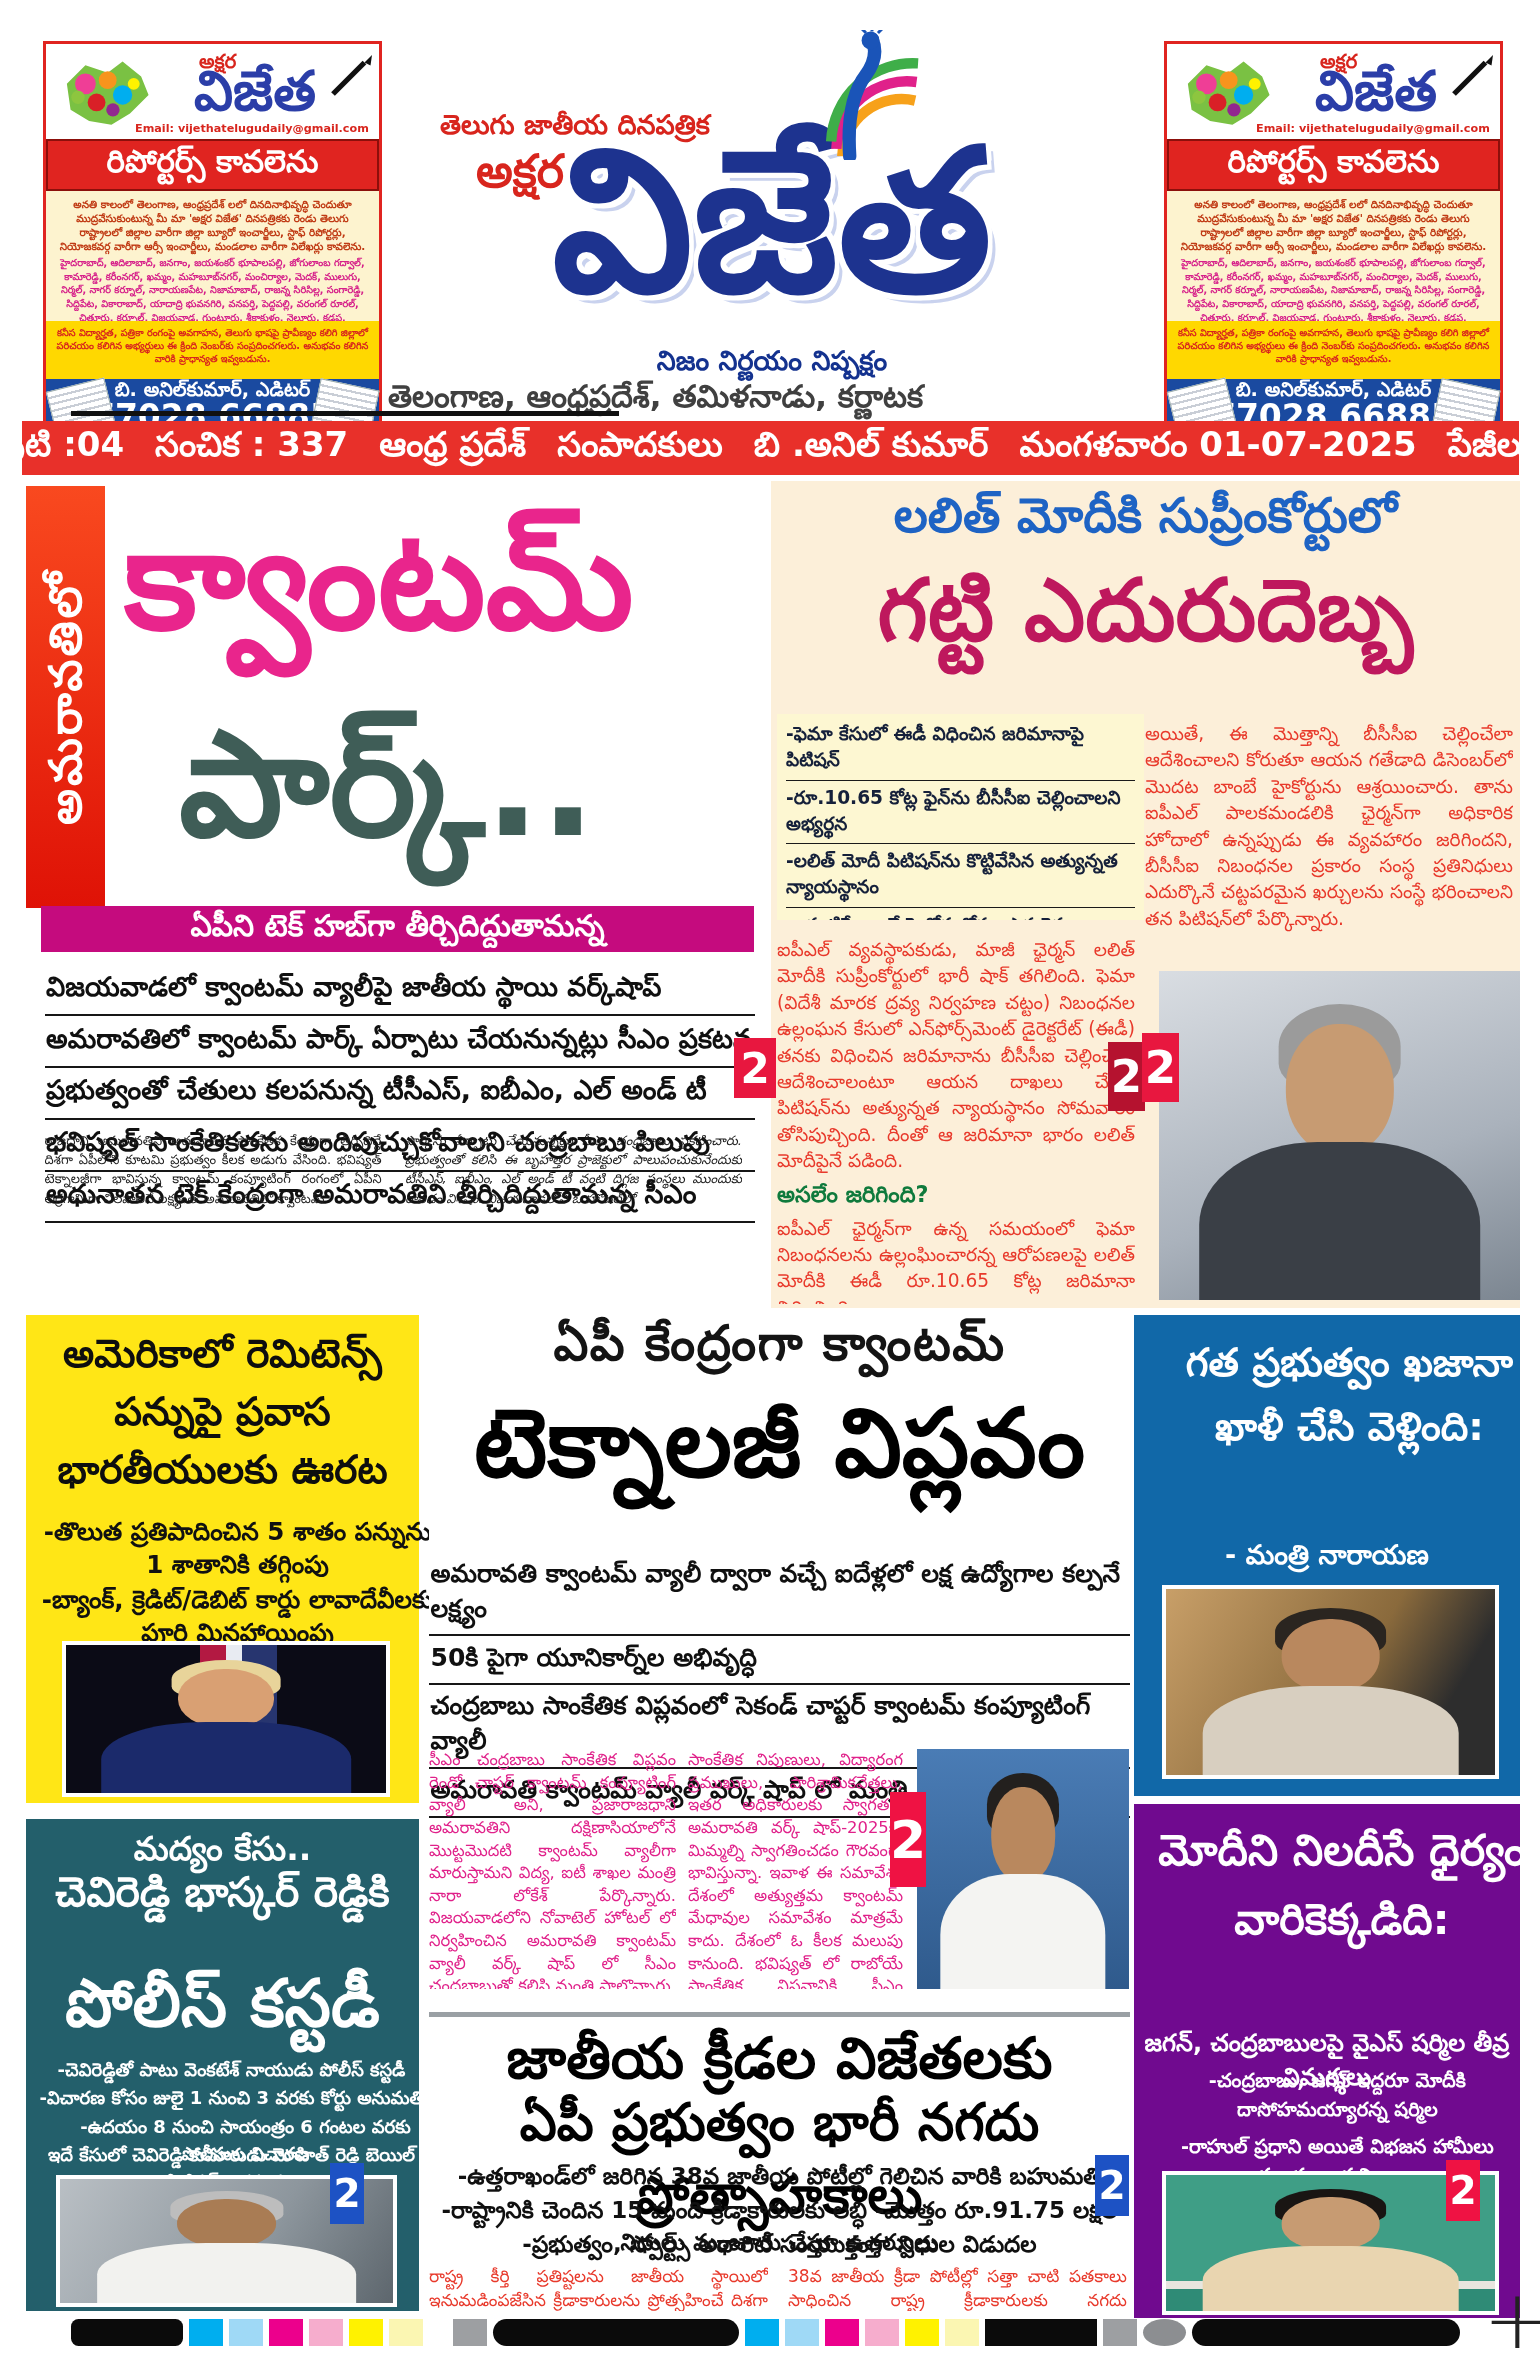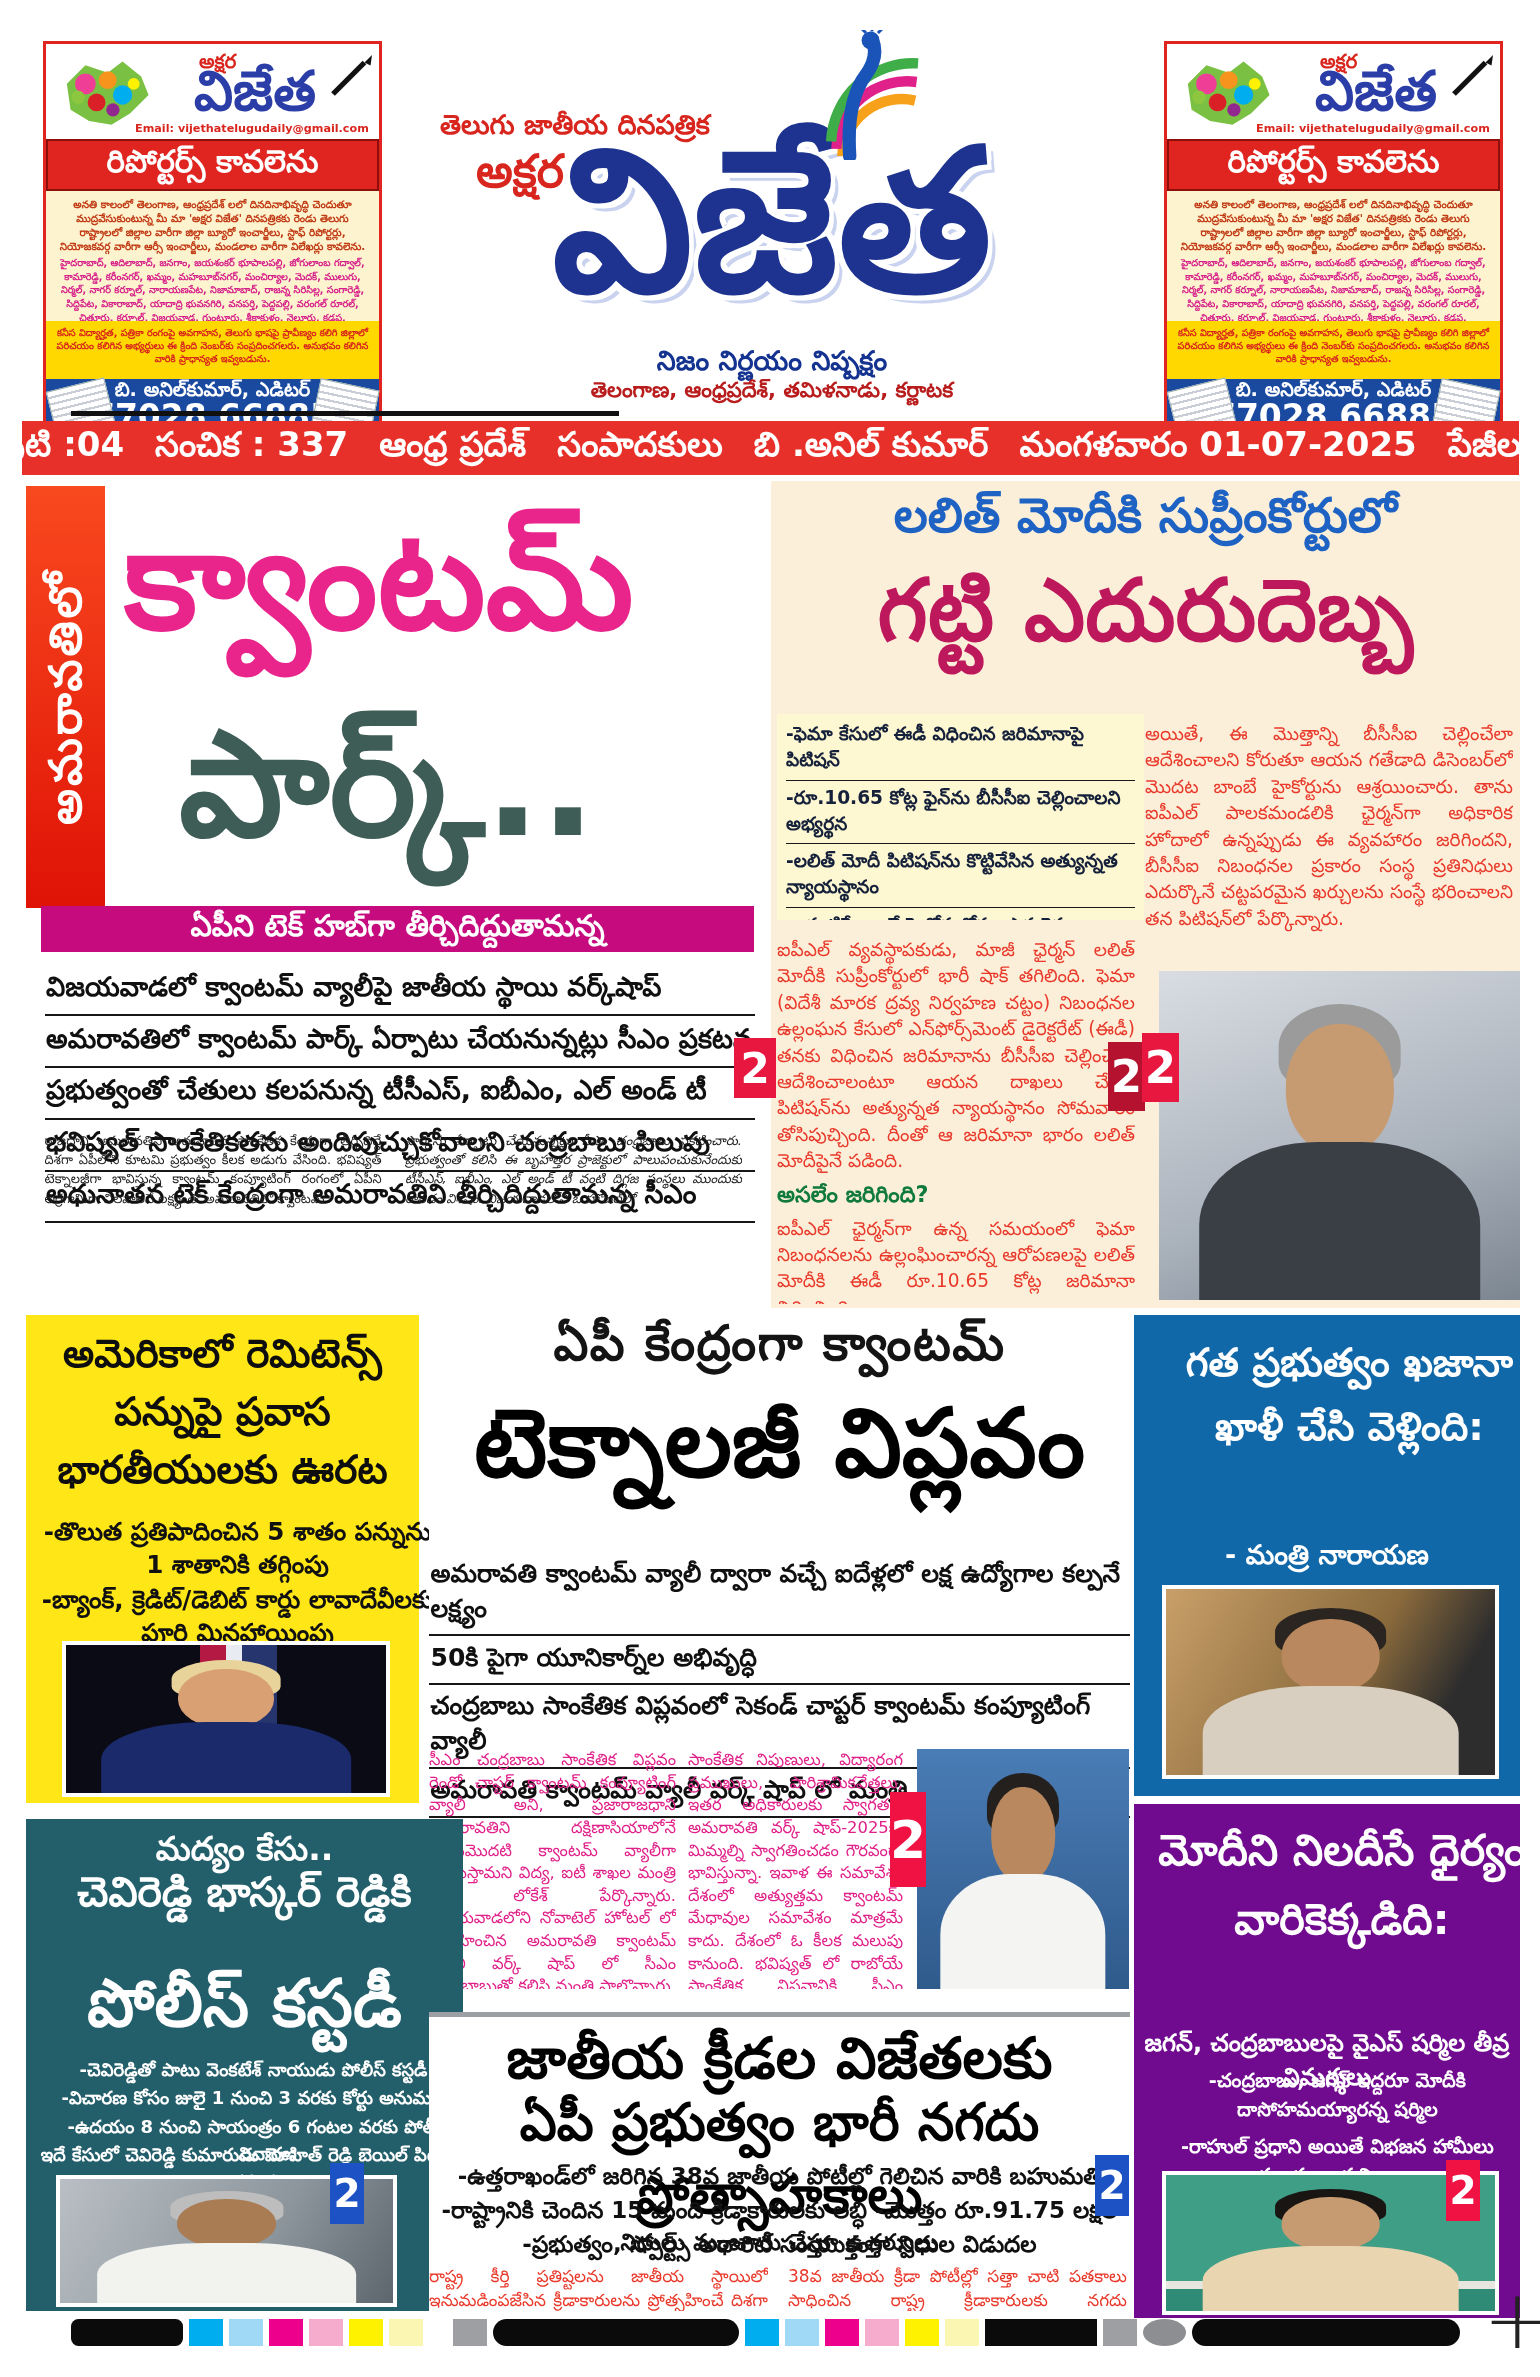--- a/index.html
+++ b/index.html
@@ -8,21 +8,21 @@
   .abs{position:absolute;}
   .ctr{text-align:center;}
   .clip{overflow:hidden;}
 
   
   .mh-tagline{font-size:27px;font-weight:bold;color:#d8251d;}
   .mh-aksara{font-size:46px;font-weight:900;color:#d8251d;}
   .mh-brand{width:100%;text-align:center;font-size:198px;line-height:201px;font-weight:900;color:#1d338f;
             text-shadow:4.5px 4.5px 0 #fff,-4.5px -4.5px 0 #fff,4.5px -4.5px 0 #fff,-4.5px 4.5px 0 #fff,7.5px 7.5px 0 #c9d2ee;}
   .mh-motto{width:100%;text-align:center;font-size:27px;font-weight:bold;color:#14328f;}
-  .mh-regions{width:100%;text-align:center;font-size:21px;font-weight:900;color:#b91c1c;}
+  .mh-regions{width:100%;text-align:left;font-size:31px;font-weight:900;color:#404040;}
 
   
   .ad{width:333px;height:376px;border:3px solid #e02420;background:#fff;display:flex;flex-direction:column;}
   .ad-top{position:relative;height:95px;flex:none;}
   .ad-aksara{position:absolute;left:153px;top:6px;font-size:19.4px;font-weight:900;color:#d8251d;}
   .ad-brand{position:absolute;left:112px;top:19.4px;width:194px;text-align:center;font-size:55px;line-height:57px;font-weight:900;color:#2b3ea8;
             text-shadow:1.5px 1.5px 0 #fff,-1.5px -1.5px 0 #fff;}
   .ad-email{position:absolute;left:89px;top:78px;font-size:11.2px;font-weight:bold;color:#d8251d;}
   .ad-banner{flex:none;height:48px;background:#e02420;border:2.2px solid #8c0f0b;color:#fff;font-size:31px;font-weight:900;
              display:flex;align-items:center;justify-content:center;}
@@ -75,21 +75,21 @@
   .pinktxt{font-size:16.4px;line-height:1.38;color:#e0218a;text-align:justify;font-weight:500;}
   .blue-box{left:1134px;top:1315px;width:386px;height:481px;background:#1168a8;}
   .bb-t{left:0;top:16.4px;width:100%;font-size:39px;line-height:64px;font-weight:900;color:#fff;}
   .bb-by{left:0;top:224px;width:100%;font-size:27px;font-weight:bold;color:#fff;}
   .purp{left:1134px;top:1804px;width:386px;height:514px;background:#700a8f;}
   .pp-t{left:0;top:12px;width:100%;font-size:43px;line-height:69px;font-weight:900;color:#fff;}
   .pp-sub{left:0;top:225px;width:100%;font-size:24px;font-weight:900;color:#fff;}
   .pp-b{width:100%;font-size:19.4px;line-height:1.5;font-weight:bold;color:#fff;}
 
   
-  .cust{left:26px;top:1819px;width:393px;height:492px;background:#235f6b;padding-left:44px;}
+  .cust{left:26px;top:1819px;width:393px;height:492px;background:#235f6b;}
   .cu-k{left:0;top:10.4px;width:100%;font-size:33px;font-weight:900;color:#fff;}
   .cu-t{width:100%;font-size:41px;font-weight:900;color:#fff;}
   .cu-big{left:0;top:146px;width:100%;font-size:66px;font-weight:900;color:#fff;}
   .cu-b{width:100%;font-size:18px;font-weight:bold;color:#fff;line-height:1.5;}
 
   
   .sports{left:429px;top:2012px;width:701px;height:300px;background:#fff;}
   .sp-t{width:100%;font-size:57px;font-weight:900;color:#000;}
   .sp-b{width:100%;font-size:23px;font-weight:900;color:#101010;}
   .sp-red{font-size:17px;line-height:1.4;color:#e8392b;text-align:justify;font-weight:500;}

